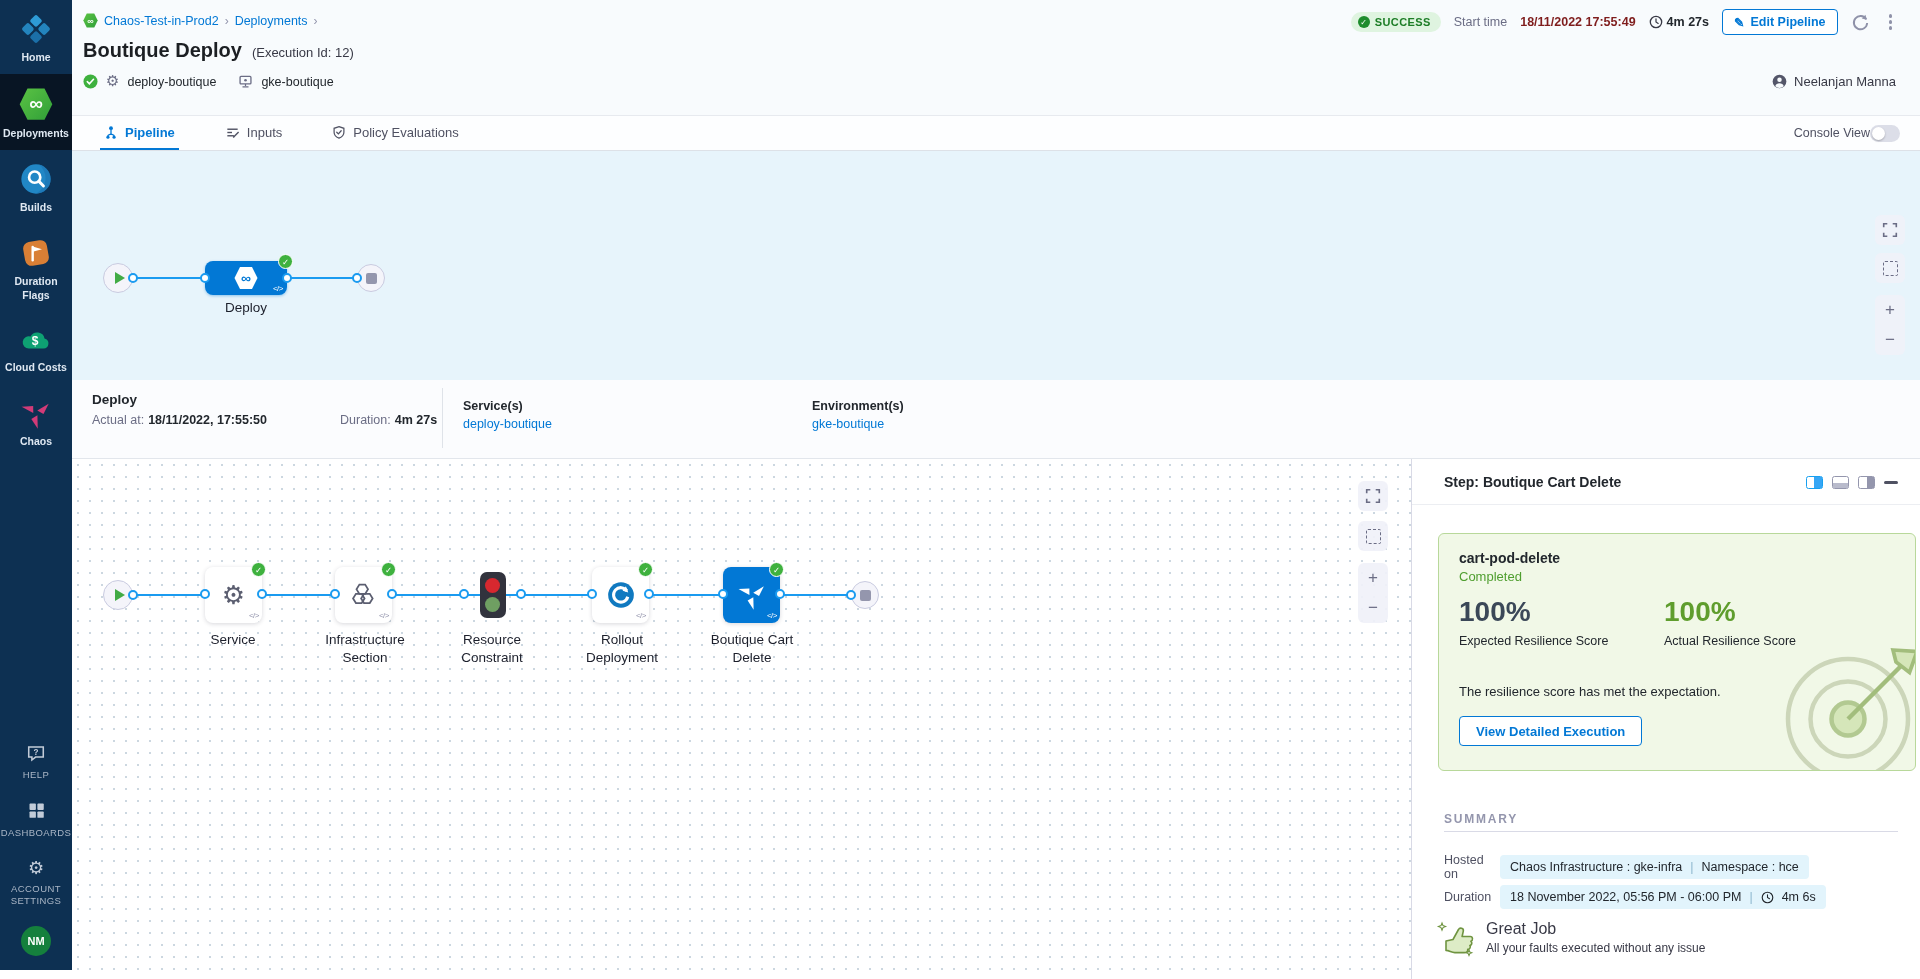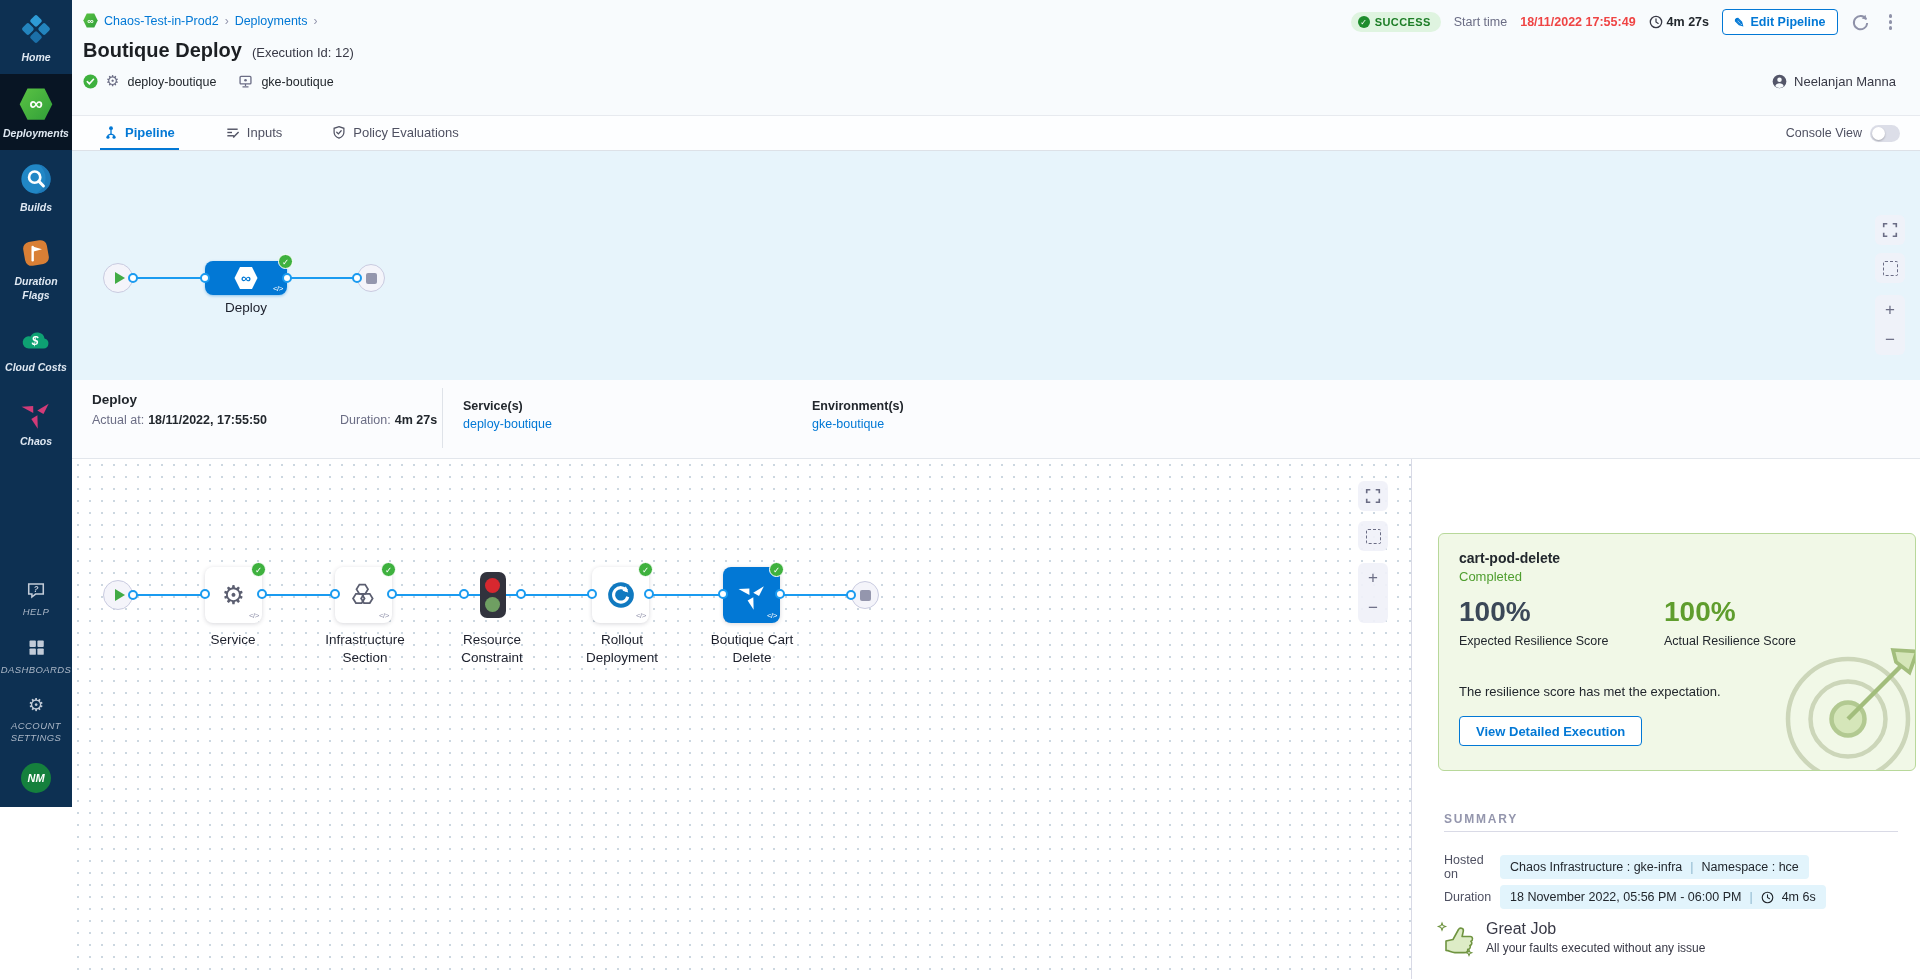--- a/index.html
+++ b/index.html
@@ -1,21 +1,21 @@
 <!DOCTYPE html>
 <html><head>
 <meta charset="utf-8">
 <style>
   * { box-sizing: border-box; margin: 0; padding: 0; }
   html,body { width:1920px; height:979px; overflow:hidden; }
   body { font-family:"Liberation Sans","DejaVu Sans",sans-serif; background:#fff; color:#22272d; }
   #app { position:relative; width:1920px; height:979px; overflow:hidden; }
 
   
-  .sidebar { position:absolute; left:0; top:0; width:72px; height:807px; background:#0d3052; z-index:30; display:flex; flex-direction:column;font-style:italic; }
+  .sidebar { position:absolute; left:0; top:0; width:72px; height:970px; background:#0d3052; z-index:30; display:flex; flex-direction:column; }
   .nav-item { width:72px; padding:13px 2px 10px; display:flex; flex-direction:column; align-items:center; gap:6px; cursor:pointer; }
   .nav-item .nlab { font-size:10.5px; font-weight:700; color:#dfe8f2; text-align:center; line-height:1.25; }
   .nav-item.active { background:#081524; }
   .nav-spacer { flex:1; }
   .nav-bottom .nav-item { padding:11px 2px 9px; }
   .nav-bottom .nlab { font-size:9.5px; font-weight:400; color:#aab6c6; letter-spacing:.4px; }
   .hexicon { display:flex; align-items:center; justify-content:center; clip-path:polygon(25% 4%,75% 4%,98% 50%,75% 96%,25% 96%,2% 50%); }
   .hex-green { background:linear-gradient(135deg,#5cc444,#2f9e38); color:#fff; font-weight:700; }
   .avatar { width:30px; height:30px; border-radius:50%; background:#15803d; color:#fff; font-size:11px; font-weight:700; display:flex; align-items:center; justify-content:center; margin:10px auto 14px; cursor:pointer; }
   .gear-glyph { font-family:"DejaVu Sans",sans-serif; }
@@ -28,33 +28,33 @@
   .crumb-link { color:#0278d5; cursor:pointer; }
   .crumb-sep { color:#9496ad; font-size:12px; }
   .title-row { position:absolute; left:11px; top:39px; display:flex; align-items:baseline; gap:10px; }
   .page-title { font-size:20px; font-weight:700; color:#1c1f23; }
   .exec-id { font-size:13px; color:#383946; }
   .meta-row { position:absolute; left:11px; top:74px; display:flex; align-items:center; gap:8px; font-size:12.5px; color:#22272d; }
   .hdr-right { position:absolute; right:22px; top:9px; display:flex; align-items:center; gap:13px; }
   .badge-success { display:flex; align-items:center; gap:5px; background:#dff4e0; color:#1c7d26; font-size:11px; font-weight:700; letter-spacing:.4px; padding:4px 10px 4px 7px; border-radius:10px; }
   .badge-success .dot { width:12px; height:12px; border-radius:50%; background:#1e8c2d; color:#fff; font-size:8px; display:flex; align-items:center; justify-content:center; }
   .muted { color:#6b6d85; }
-  .hdr-time { font-size:12.5px; font-weight:600; color:#ef4444; }
+  .hdr-time { font-size:12.5px; font-weight:600; color:#7f1d1d; }
   .elapsed { display:flex; align-items:center; gap:4px; font-size:12.5px; font-weight:600; }
   .btn-outline { display:flex; align-items:center; gap:6px; height:26px; padding:0 11px; border:1px solid #0278d5; border-radius:4px; background:#fff; color:#0278d5; font-size:12.5px; font-weight:600; cursor:pointer; }
   .icon-btn { cursor:pointer; display:flex; align-items:center; justify-content:center; }
   .kebab { display:flex; flex-direction:column; gap:2.5px; padding:2px 6px; cursor:pointer; }
   .kebab i { width:3.5px; height:3.5px; border-radius:50%; background:#8f92a9; }
   .user-chip { position:absolute; right:24px; top:74px; display:flex; align-items:center; gap:7px; font-size:13px; color:#383946; cursor:pointer; }
 
   
   .tabbar { position:relative; height:36px; background:#fdfeff; border-top:1px solid #e7eaef; border-bottom:1px solid #dde1e7; display:flex; align-items:stretch; padding-left:28px; }
   .tab { display:flex; align-items:center; gap:7px; padding:0 4px; margin-right:42px; font-size:13px; color:#4f5162; cursor:pointer; border-bottom:2.5px solid transparent; }
   .tab.active { color:#0278d5; font-weight:700; border-bottom-color:#0278d5; }
-  .console-view { position:absolute; right:20px; top:0; height:100%; display:flex; align-items:center; gap:8px; font-size:12.5px; color:#4f5162; }
+  .console-view { position:absolute; right:20px; top:0; height:100%; display:flex; align-items:center; font-size:12.5px; color:#4f5162; }
   .toggle { width:30px; height:17px; border-radius:9px; background:#dcdee8; position:relative; cursor:pointer; }
   .toggle .knob { position:absolute; left:2px; top:2px; width:13px; height:13px; border-radius:50%; background:#fff; box-shadow:0 1px 2px rgba(0,0,0,.25); }
 
   
   .stage-canvas { position:relative; height:229px; background:#e7f4fb; overflow:hidden; }
   .exec-canvas { position:relative; flex:1; background:#fff; background-image:radial-gradient(#ccd7e0 1px, transparent 1.2px); background-size:12px 12px; overflow:hidden; }
   .pipe-line { position:absolute; height:2px; background:#1a9bf0; }
   .port { position:absolute; width:10px; height:10px; border-radius:50%; background:#fff; border:2px solid #1a9bf0; z-index:5; }
   .start-node { position:absolute; width:30px; height:30px; border-radius:50%; background:#f4f4fa; border:1px solid #c9cbe0; display:flex; align-items:center; justify-content:center; cursor:pointer; }
   .start-node .play { width:0; height:0; border-left:10px solid #42ab45; border-top:6px solid transparent; border-bottom:6px solid transparent; margin-left:3px; }
@@ -494,20 +494,29 @@
         <div class="canvas-ctl" style="left:1286px; top:62px;">
             <span class="marquee-box"></span>
           </div>
         <div class="zoom-stack" style="left:1286px; top:104px;">
           <span>+</span>
           <span>−</span>
         </div>
       </div>
 
       <aside class="step-panel">
+        <div class="sp-header">
+          <span class="sp-title">Step: Boutique Cart Delete</span>
+          <span class="sp-icons">
+            <span class="lyt lyt-r1"></span>
+            <span class="lyt lyt-b"></span>
+            <span class="lyt lyt-r2"></span>
+            <span class="sp-min"></span>
+          </span>
+        </div>
 
         <div class="result-card">
           <div class="rc-name">cart-pod-delete</div>
           <div class="rc-status">Completed</div>
           <div class="rc-score expected">100%</div>
           <div class="rc-score actual">100%</div>
           <div class="rc-score-label" style="left:20px;">Expected Resilience Score</div>
           <div class="rc-score-label" style="left:225px;">Actual Resilience Score</div>
           <div class="rc-msg">The resilience score has met the expectation.</div>
           <button class="rc-btn">View Detailed Execution</button>

